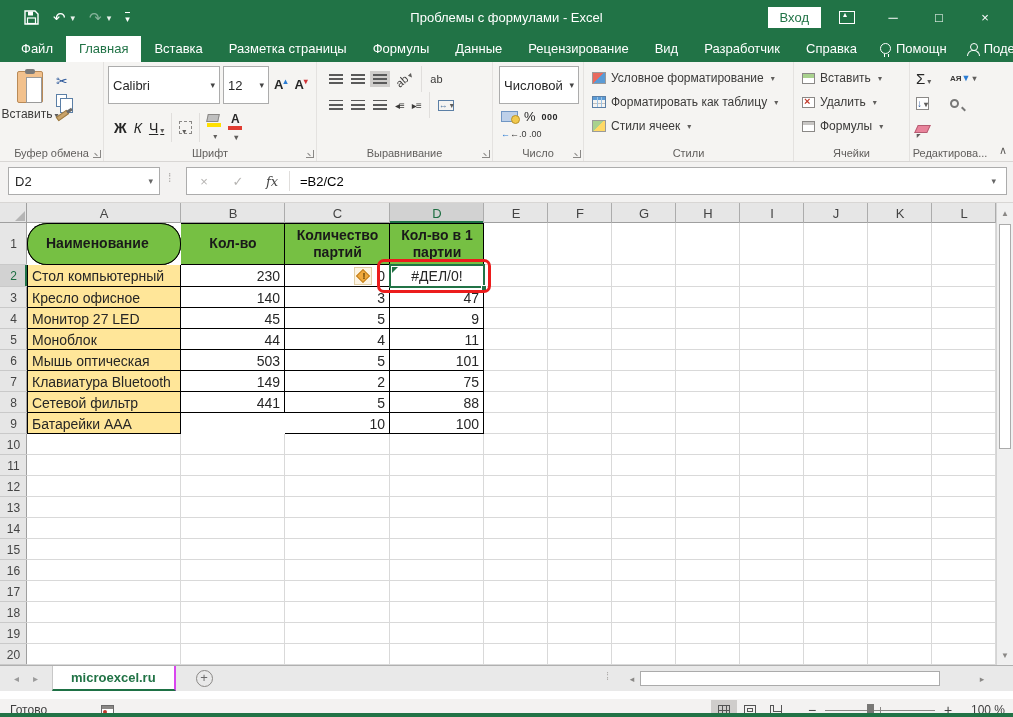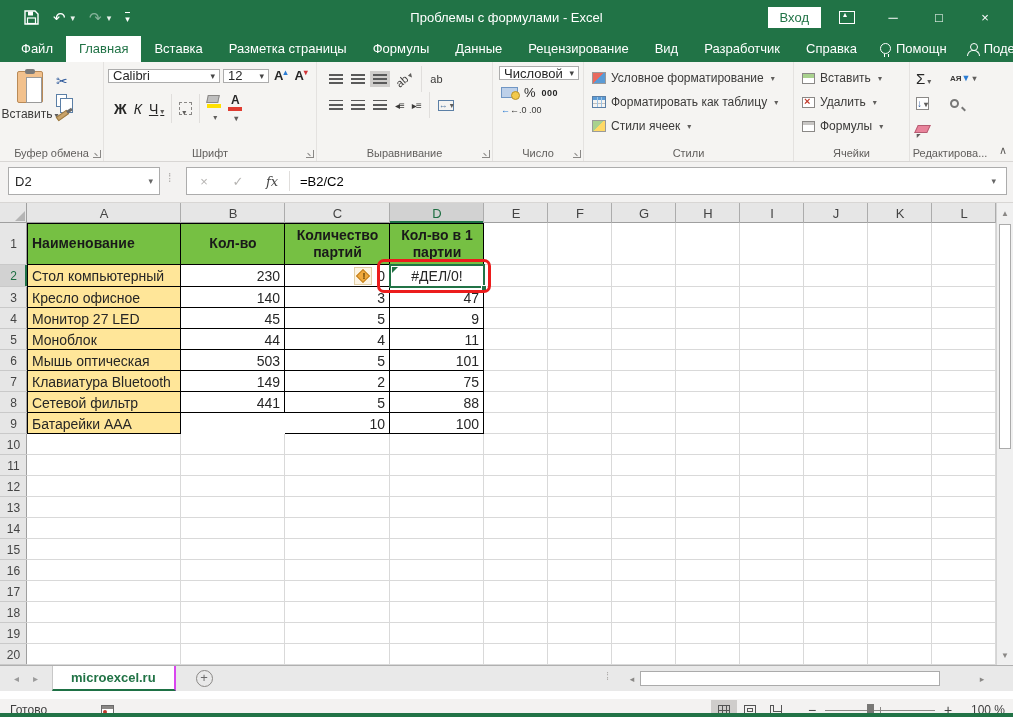--- a/index.html
+++ b/index.html
@@ -50,21 +50,21 @@
   .clip-col { display:flex; flex-direction:column; gap:6px; padding-top:8px; }
   .ic { font-size:14px; line-height:1; cursor:pointer; }
   .i-copy { width:11px; height:13px; border:1px solid #5B7FA6; background:#fff; position:relative; display:inline-block; }
   .i-copy::after { content:""; position:absolute; left:3px; top:3px; width:11px; height:13px; border:1px solid #5B7FA6; background:#fff; }
   .i-brush { width:13px; height:5px; background:#C9A36A; border:1px solid #9A7A43; display:inline-block; transform:rotate(-35deg); position:relative; }
   .i-brush::after { content:""; position:absolute; right:-6px; top:0; width:6px; height:3px; background:#6A6A6A; }
 
   
   .g-font { width:213px; }
   .font-row1 { display:flex; gap:3px; align-items:center; }
-  .combo { background:#fff; border:1px solid #ACACAC; height:14px; display:flex; align-items:center; justify-content:space-between; padding:0 4px; font-size:13px; cursor:pointer; }
+  .combo { background:#fff; border:1px solid #ACACAC; height:38px; display:flex; align-items:center; justify-content:space-between; padding:0 4px; font-size:13px; cursor:pointer; }
   .combo .arr { font-size:9px; color:#444; }
   .font-name { width:112px; }
   .font-size { width:46px; }
   .az { font-size:13px; font-weight:bold; position:relative; cursor:pointer; padding:2px; }
   .az sup { font-size:8px; }
   .font-row2 { display:flex; gap:7px; align-items:center; margin-top:9px; padding-left:6px; }
   .b-b { font-weight:bold; font-size:14px; cursor:pointer; }
   .b-i { font-style:italic; font-size:14px; cursor:pointer; }
   .b-u { text-decoration:underline; font-size:14px; cursor:pointer; }
   .i-borders { width:13px; height:13px; border:1px dashed #8A8886; display:inline-block; position:relative; cursor:pointer; }
@@ -141,21 +141,21 @@
   #grid { display:grid; position:relative; }
   .gc { overflow:hidden; white-space:nowrap; font-size:14px; display:flex; align-items:center; }
   .cell-corner { background:#E6E6E6; position:relative; box-shadow:inset -1px 0 0 #9F9F9F, inset 0 -1px 0 #9F9F9F; }
   .cell-corner::after { content:""; position:absolute; right:2px; bottom:2px; width:0; height:0; border-bottom:10px solid #B5B5B5; border-left:10px solid transparent; }
   .col-h { background:#E6E6E6; justify-content:center; font-size:13px; color:#444; box-shadow:inset -1px 0 0 #ACACAC, inset 0 -1px 0 #9F9F9F; cursor:pointer; }
   .col-h.selcol { background:#D2D2D2; color:#1E6E42; box-shadow:inset -1px 0 0 #ACACAC, inset 0 -2px 0 #1E7145; }
   .row-h { background:#E6E6E6; justify-content:center; font-size:12px; color:#444; box-shadow:inset 0 -1px 0 #C9C9C9, inset -1px 0 0 #9F9F9F; cursor:pointer; }
   .row-h.selrow { background:#D2D2D2; color:#1E6E42; box-shadow:inset 0 -1px 0 #C9C9C9, inset -2px 0 0 #1E7145; }
   .empty { box-shadow:inset -1px 0 0 #D9D9D9, inset 0 -1px 0 #D9D9D9; cursor:cell; }
   .th { background:#76C043; font-weight:bold; color:#1A1A1A; justify-content:center; text-align:center; white-space:normal; line-height:1.25; font-size:14px; cursor:cell; }
-  .th-a { justify-content:flex-start; padding-left:5px; text-align:left; }
+  .th-a { justify-content:flex-start; padding-left:19px; text-align:left;border-radius:20px; }
   .name-cell { background:#FFE699; padding-left:5px; cursor:cell; }
   .val { justify-content:flex-end; padding-right:5px; cursor:cell;padding-left:27px; }
   .err-cell { justify-content:center; cursor:cell; }
 
   
   .sel-border { position:absolute; left:389px; top:61px; width:96px; height:24px; border:2px solid #217346; pointer-events:none; }
   .fill-handle { position:absolute; left:481px; top:82px; width:6px; height:6px; background:#217346; border:1px solid #fff; pointer-events:none; }
   .err-tri { position:absolute; left:392px; top:64px; width:0; height:0; border-top:6px solid #217346; border-right:6px solid transparent; pointer-events:none; }
   .warn-btn { position:absolute; left:354px; top:64px; width:18px; height:18px; background:#FDF4E3; border:1px solid #E3CFA4; display:flex; align-items:center; justify-content:center; cursor:pointer; }
   .warn-diamond { width:10px; height:10px; background:#F0A93C; border:1px solid #C07F1E; transform:rotate(45deg); position:relative; }

